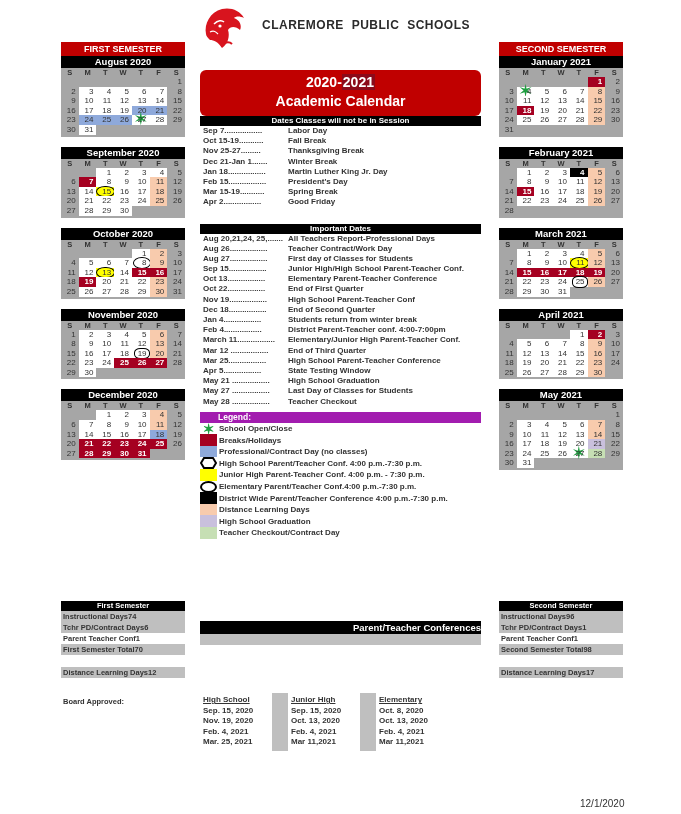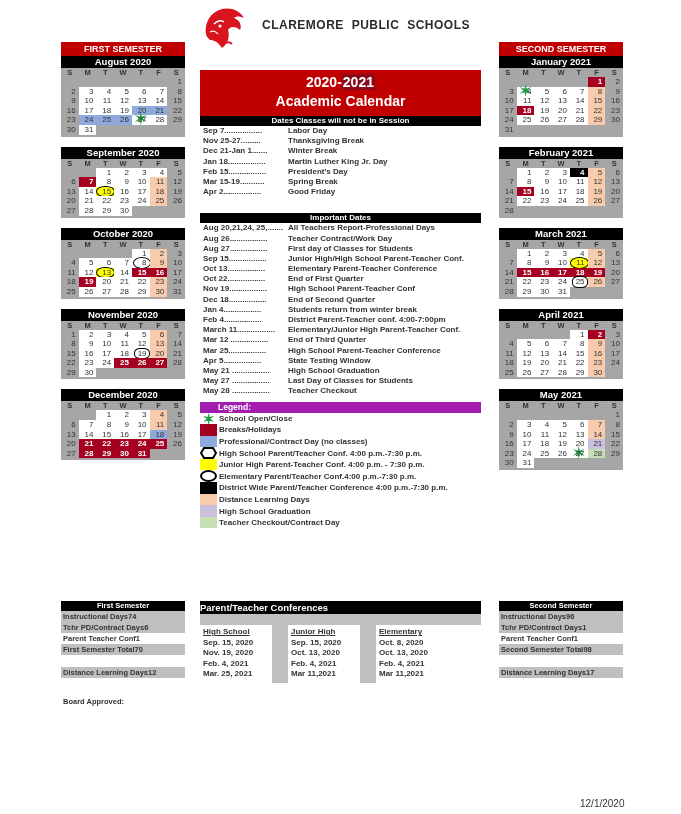--- a/index.html
+++ b/index.html
@@ -27,43 +27,43 @@
   .cell.chk { background: #c6dfb4; }
   .cell.hs::after { content: ""; position: absolute; left: 2px; right: 0; top: -1px; bottom: -1px; border: 1.5px solid #000; border-radius: 40%; }
   .cell.jh { background: #ffff00; }
   .cell.jh::after { content: ""; position: absolute; left: 0; right: -1px; top: -1px; bottom: -1px; border: 1.5px solid #000; border-radius: 50%; }
   .cell.el::after { content: ""; position: absolute; left: 1px; right: -1px; top: -1px; bottom: -1px; border: 1.5px solid #000; border-radius: 50%; }
   .cell.star::before { content: "\2736"; position: absolute; left: 0; right: 0; top: -5px; text-align: center; font-size: 18px; color: #1f9e40; line-height: 18px; z-index: 0; }
   .cell.star span { position: relative; z-index: 1; }
   .month-pad { height: 10px; }
 
   .center { position: absolute; left: 200px; width: 281px; }
-  .title-box { background: #c00000; color: #fff; text-align: center; height: 46px; padding-top: 3px; }
+  .title-box { background: #c00000; color: #fff; text-align: center; height: 46px; padding-top: 3px; border-radius: 6px; }
   .title-year { font-size: 14px; font-weight: bold; line-height: 18px; }
   .title-year .hl { background: #8b0a1a; padding: 0 1px; }
   .title-sub { font-size: 14px; font-weight: bold; line-height: 20px; }
   .bar { background: #000; color: #fff; font-size: 8px; font-weight: bold; text-align: center; height: 10px; line-height: 10px; }
   .list-row { display: flex; font-size: 8px; height: 10.2px; line-height: 10.2px; color: #333; font-weight: bold; }
   .list-row .d { width: 88px; padding-left: 3px; white-space: nowrap; overflow: hidden; }
   .list-row .t { flex: 1; white-space: nowrap; }
 
   .legend-title { background: #a21caf; color: #fff; font-size: 8.5px; font-weight: bold; height: 11px; line-height: 11px; padding-left: 18px; }
   .legend-row { display: flex; align-items: center; height: 11.6px; font-size: 8px; font-weight: bold; color: #333; }
   .sw { width: 17px; height: 11.6px; margin-right: 2px; position: relative; }
 
   .stats { position: absolute; width: 124px; font-size: 7.5px; font-weight: bold; }
   .stats .h { background: #000; color: #fff; text-align: center; height: 10px; line-height: 10px; }
   .stats .r { display: flex; justify-content: flex-start; height: 11px; line-height: 11px; padding: 0 2px; }
   .stats .r.g { background: #bfbfbf; }
   .stats .gap { height: 12px; }
 
   .ptc { position: absolute; left: 200px; top: 601px; width: 281px; }
-  .ptc .h { background: #000; color: #fff; font-size: 9.5px; font-weight: bold; text-align: left; height: 13px; line-height: 13px; }
+  .ptc .h { background: #000; color: #fff; font-size: 9.5px; font-weight: bold; text-align: right; height: 13px; line-height: 13px; margin-top: 20px; }
   .ptc .g { background: #bfbfbf; height: 11px; }
-  .ptc .cols { display: flex; height: 58px; }
+  .ptc .cols { display: flex; height: 58px; margin-top: 48px; }
   .ptc .c { width: 72px; font-size: 8px; font-weight: bold; color: #333; padding-left: 3px; padding-top: 2px; }
   .ptc .c div { height: 10.5px; line-height: 10.5px; white-space: nowrap; }
   .ptc .c .u { text-decoration: underline; }
   .ptc .sep { width: 16px; background: #bfbfbf; }
 
   .board { position: absolute; left: 63px; top: 697px; font-size: 7.5px; font-weight: bold; color: #333; }
   .date-foot { position: absolute; left: 580px; top: 798px; font-size: 10px; color: #333; }
 </style>
 </head>
 <body>
@@ -559,20 +559,24 @@
     <div class="title-year"><span>2020-</span><span class="hl">2021</span></div>
     <div class="title-sub">Academic Calendar</div>
   </div>
   <div class="bar">Dates Classes will not be in Session</div>
   <div id="no-session-list">
       <div class="list-row">
         <span class="d">Sep 7.................</span>
         <span class="t">Labor Day</span>
       </div>
       <div class="list-row">
+        <span class="d">Oct 15-19...........</span>
+        <span class="t">Fall Break</span>
+      </div>
+      <div class="list-row">
         <span class="d">Nov 25-27.........</span>
         <span class="t">Thanksgiving Break</span>
       </div>
       <div class="list-row">
         <span class="d">Dec 21-Jan 1.......</span>
         <span class="t">Winter Break</span>
       </div>
       <div class="list-row">
         <span class="d">Jan 18.................</span>
         <span class="t">Martin Luther King Jr. Day</span>

